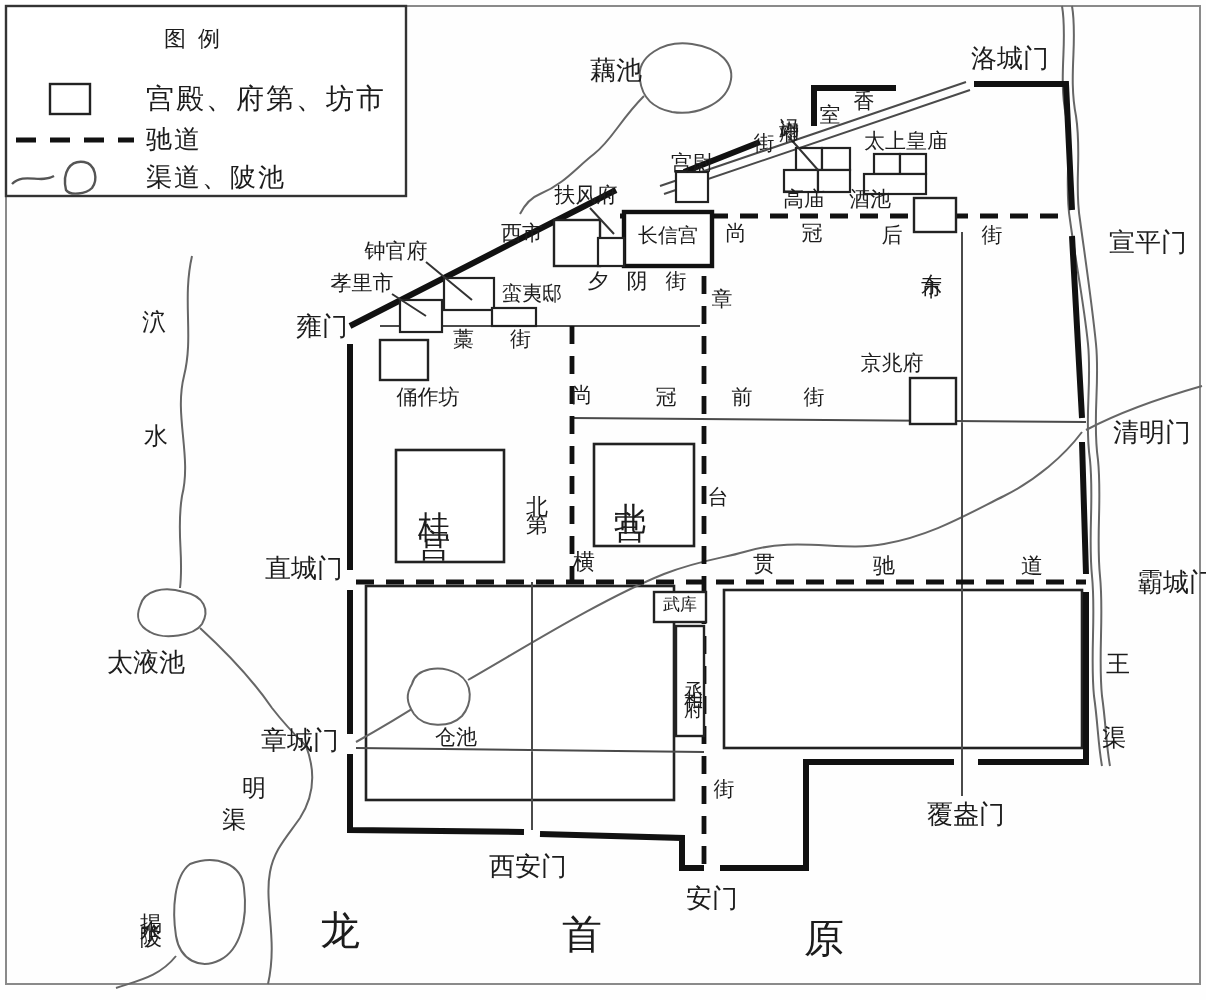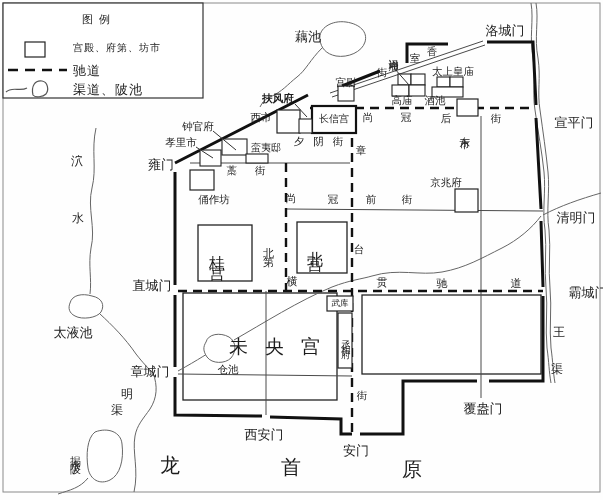--- a/index.html
+++ b/index.html
@@ -70,48 +70,47 @@
     <rect x="338" y="313" width="14" height="55" fill="#fff" stroke="#222" stroke-width="1.2"></rect>
     <rect x="190" y="170" width="24" height="20" fill="#fff" stroke="#222" stroke-width="1.2"></rect>
     <rect x="200" y="150" width="21" height="16" fill="#fff" stroke="#222" stroke-width="1.1"></rect>
     <rect x="222" y="139" width="25" height="16" fill="#fff" stroke="#222" stroke-width="1.1"></rect>
     <rect x="246" y="154" width="22" height="9" fill="#fff" stroke="#222" stroke-width="1.1"></rect>
 
     <path d="M213,131 L236,150 M196,147 L213,158 M295,104 L307,117 M394,68 L409,85" stroke="#333" stroke-width="1" fill="none"></path>
   </svg>
 
   <div class="la" style="left:82px;top:14px;font-size:11px;letter-spacing:6px;">图例</div>
-  <div class="la" style="left:73px;top:43px;font-size:10px;letter-spacing:1px;">宫殿、府第、坊市</div>
+  <div class="la" style="left:73px;top:43px;font-size:14px;letter-spacing:1px;">宫殿、府第、坊市</div>
   <div class="la" style="left:73px;top:64px;font-size:13px;letter-spacing:1px;">驰道</div>
   <div class="la" style="left:73px;top:83px;font-size:13px;letter-spacing:1px;">渠道、陂池</div>
 
   <div class="lb g" style="left:481px;top:30px;margin-left:24px;">洛城门</div>
   <div class="lb g" style="left:574px;top:110px;margin-top:12px;">宣平门</div>
   <div class="lb g" style="left:576px;top:217px;">清明门</div>
   <div class="lb g" style="left:576px;top:292px;margin-left:12px;">霸城门</div>
   <div class="lb g" style="left:483px;top:396px;margin-top:12px;">覆盎门</div>
   <div class="lb g" style="left:356px;top:450px;">安门</div>
   <div class="lb g" style="left:264px;top:434px;">西安门</div>
   <div class="lb g" style="left:150px;top:371px;">章城门</div>
   <div class="lb g" style="left:152px;top:285px;">直城门</div>
   <div class="lb g" style="left:161px;top:164px;">雍门</div>
 
-  <div class="lb p" style="left:283px;top:346px;letter-spacing:17px;">未央宫</div>
   <div class="lb v" style="left:217px;top:251px;font-size:16px;letter-spacing:8px;">桂宫</div>
   <div class="lb v" style="left:315px;top:242px;font-size:16px;letter-spacing:4px;">北宫</div>
   <div class="lb" style="left:334px;top:119px;font-size:10px;">长信宫</div>
   <div class="lb v" style="left:268px;top:248px;font-size:11px;letter-spacing:10px;">北第</div>
 
   <div class="lb s" style="left:198px;top:126px;">钟官府</div>
   <div class="lb s" style="left:181px;top:142px;">孝里市</div>
   <div class="lb s" style="left:261px;top:117px;">西市</div>
   <div class="lb v" style="left:465px;top:130px;font-size:10.5px;letter-spacing:2px;">东市</div>
   <div class="lb" style="left:266px;top:148px;font-size:10px;">蛮夷邸</div>
   <div class="lb s" style="left:214px;top:199px;">俑作坊</div>
-  <div class="lb s" style="left:278px;top:98px;font-weight:bold;">扶风府</div>
+  <div class="lb s" style="left:293px;top:98px;">扶风府</div>
   <div class="lb v" style="left:393px;top:52px;font-size:10px;letter-spacing:1px;">冯翊府</div>
   <div class="lb s" style="left:346px;top:82px;">宫尉</div>
   <div class="lb s" style="left:453px;top:71px;">太上皇庙</div>
   <div class="lb s" style="left:402px;top:100px;">高庙</div>
   <div class="lb s" style="left:435px;top:100px;">酒池</div>
   <div class="lb s" style="left:446px;top:182px;">京兆府</div>
   <div class="lb v" style="left:346px;top:339px;font-size:9.5px;letter-spacing:4px;">丞相府</div>
   <div class="lb" style="left:340px;top:303px;font-size:8.5px;">武库</div>
 
   <div class="lb s" style="left:323px;top:141px;letter-spacing:9px;">夕阴街</div>

